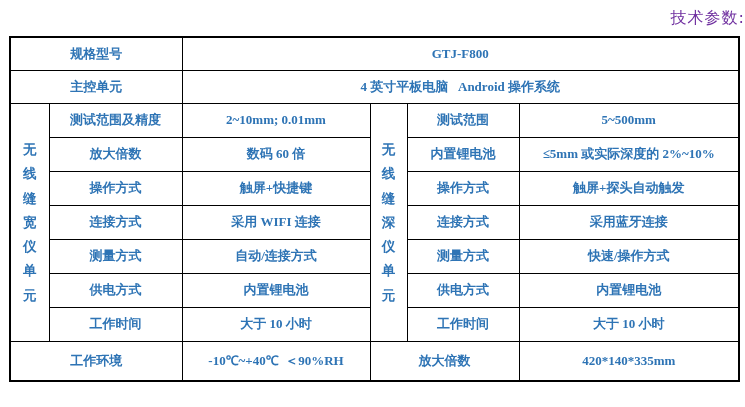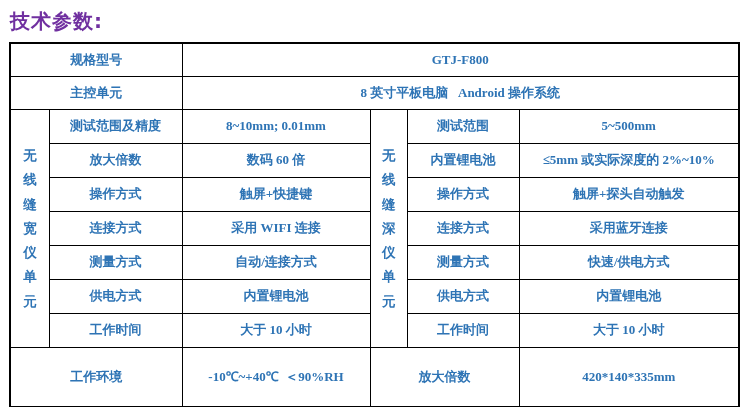--- a/index.html
+++ b/index.html
@@ -11,24 +11,25 @@
     font-family: "DejaVu Sans", "Liberation Sans", sans-serif;
     overflow: hidden;
   }
   .page {
     width: 745px;
     height: 407px;
     position: relative;
   }
   .title {
     color: #7030A0;
-    font-weight: bold;
-    font-size: 20px;
+    font-weight: normal;
+    font-size: 16px;
     margin: 8px 0 7px 10px;
     letter-spacing: 1px;
+    text-align: right;
   }
   table.spec {
     border-collapse: collapse;
     table-layout: fixed;
     margin-left: 9px;
     border: 2px solid #000;
   }
   table.spec td {
     border: 1px solid #000;
     color: #2E74B5;
@@ -39,21 +40,21 @@
     padding: 0;
     overflow: hidden;
   }
   td.val { white-space: pre; font-size: 12.5px; font-family: Liberation Serif, serif; }
   td.vcell .vtext {
     width: 1.05em;
     margin: 0 auto;
     word-break: break-all;
     line-height: 1.8;
     font-size: 13.5px;
-    text-align: right;
+    text-align: center;
   }
 </style>
 </head>
 <body>
 
 <div class="page">
 
   <div class="title">技术参数:</div>
 
   <table class="spec">
@@ -67,29 +68,29 @@
     </colgroup>
 
     <tbody>
         <tr style="height:33px">
       <td colspan="2">规格型号</td>
       <td colspan="4" class="val">GTJ-F800</td>
     </tr>
 
     <tr style="height:33px">
       <td colspan="2">主控单元</td>
-      <td colspan="4" class="val">8 英寸平板电脑   Android 操作系统</td>
+      <td colspan="4" class="val">4 英寸平板电脑   Android 操作系统</td>
     </tr>
 
     <tr style="height:34px">
       <td rowspan="7" class="vcell">
         <div class="vtext">无线缝宽仪单元</div>
       </td>
       <td>测试范围及精度</td>
-      <td class="val">8~10mm; 0.01mm</td>
+      <td class="val">2~10mm; 0.01mm</td>
       <td rowspan="7" class="vcell">
         <div class="vtext">无线缝深仪单元</div>
       </td>
       <td>测试范围</td>
       <td class="val">5~500mm</td>
     </tr>
 
     <tr style="height:34px">
       <td>放大倍数</td>
       <td class="val">数码 60 倍</td>
@@ -108,38 +109,38 @@
       <td>连接方式</td>
       <td class="val">采用 WIFI 连接</td>
       <td>连接方式</td>
       <td class="val">采用蓝牙连接</td>
     </tr>
 
     <tr style="height:34px">
       <td>测量方式</td>
       <td class="val">自动/连接方式</td>
       <td>测量方式</td>
-      <td class="val">快速/供电方式</td>
+      <td class="val">快速/操作方式</td>
     </tr>
 
     <tr style="height:34px">
       <td>供电方式</td>
       <td class="val">内置锂电池</td>
       <td>供电方式</td>
       <td class="val">内置锂电池</td>
     </tr>
 
     <tr style="height:34px">
       <td>工作时间</td>
       <td class="val">大于 10 小时</td>
       <td>工作时间</td>
       <td class="val">大于 10 小时</td>
     </tr>
 
-    <tr style="height:60px">
+    <tr style="height:40px">
       <td colspan="2">工作环境</td>
       <td class="val">-10℃~+40℃  ＜90%RH</td>
       <td colspan="2">放大倍数</td>
       <td class="val">420*140*335mm</td>
     </tr>
 
   </tbody>
     </table>
 </div>
 

